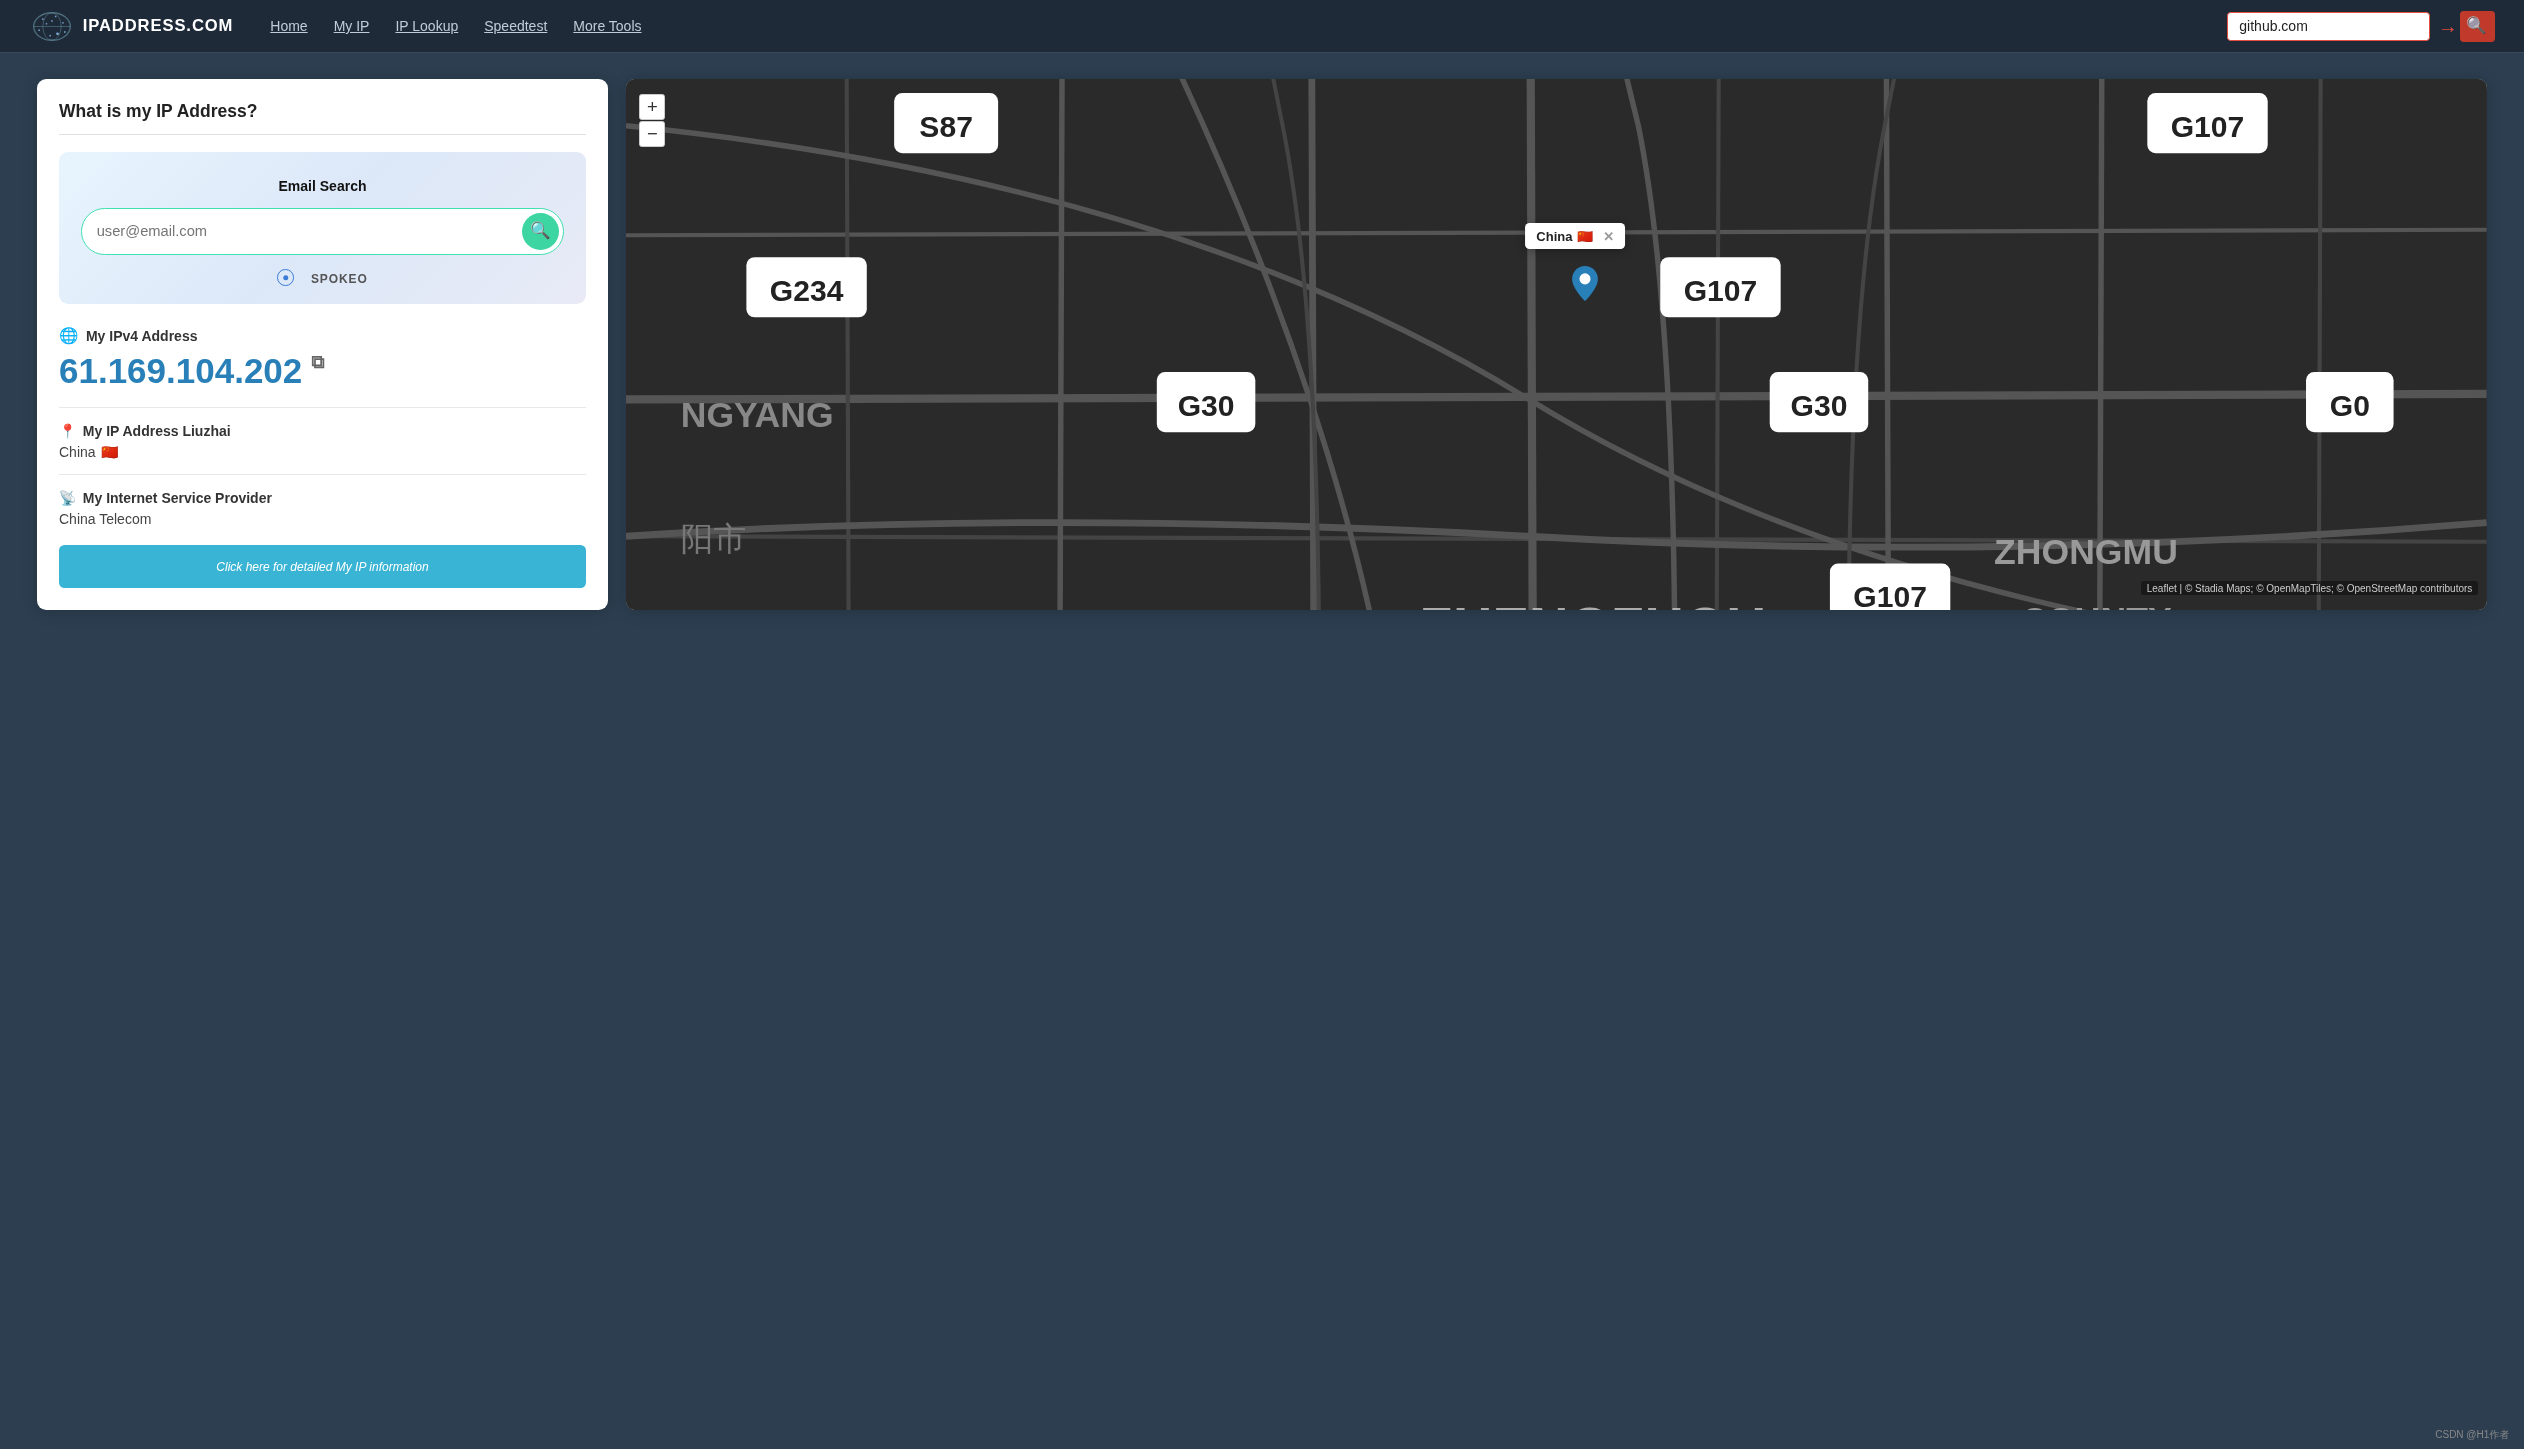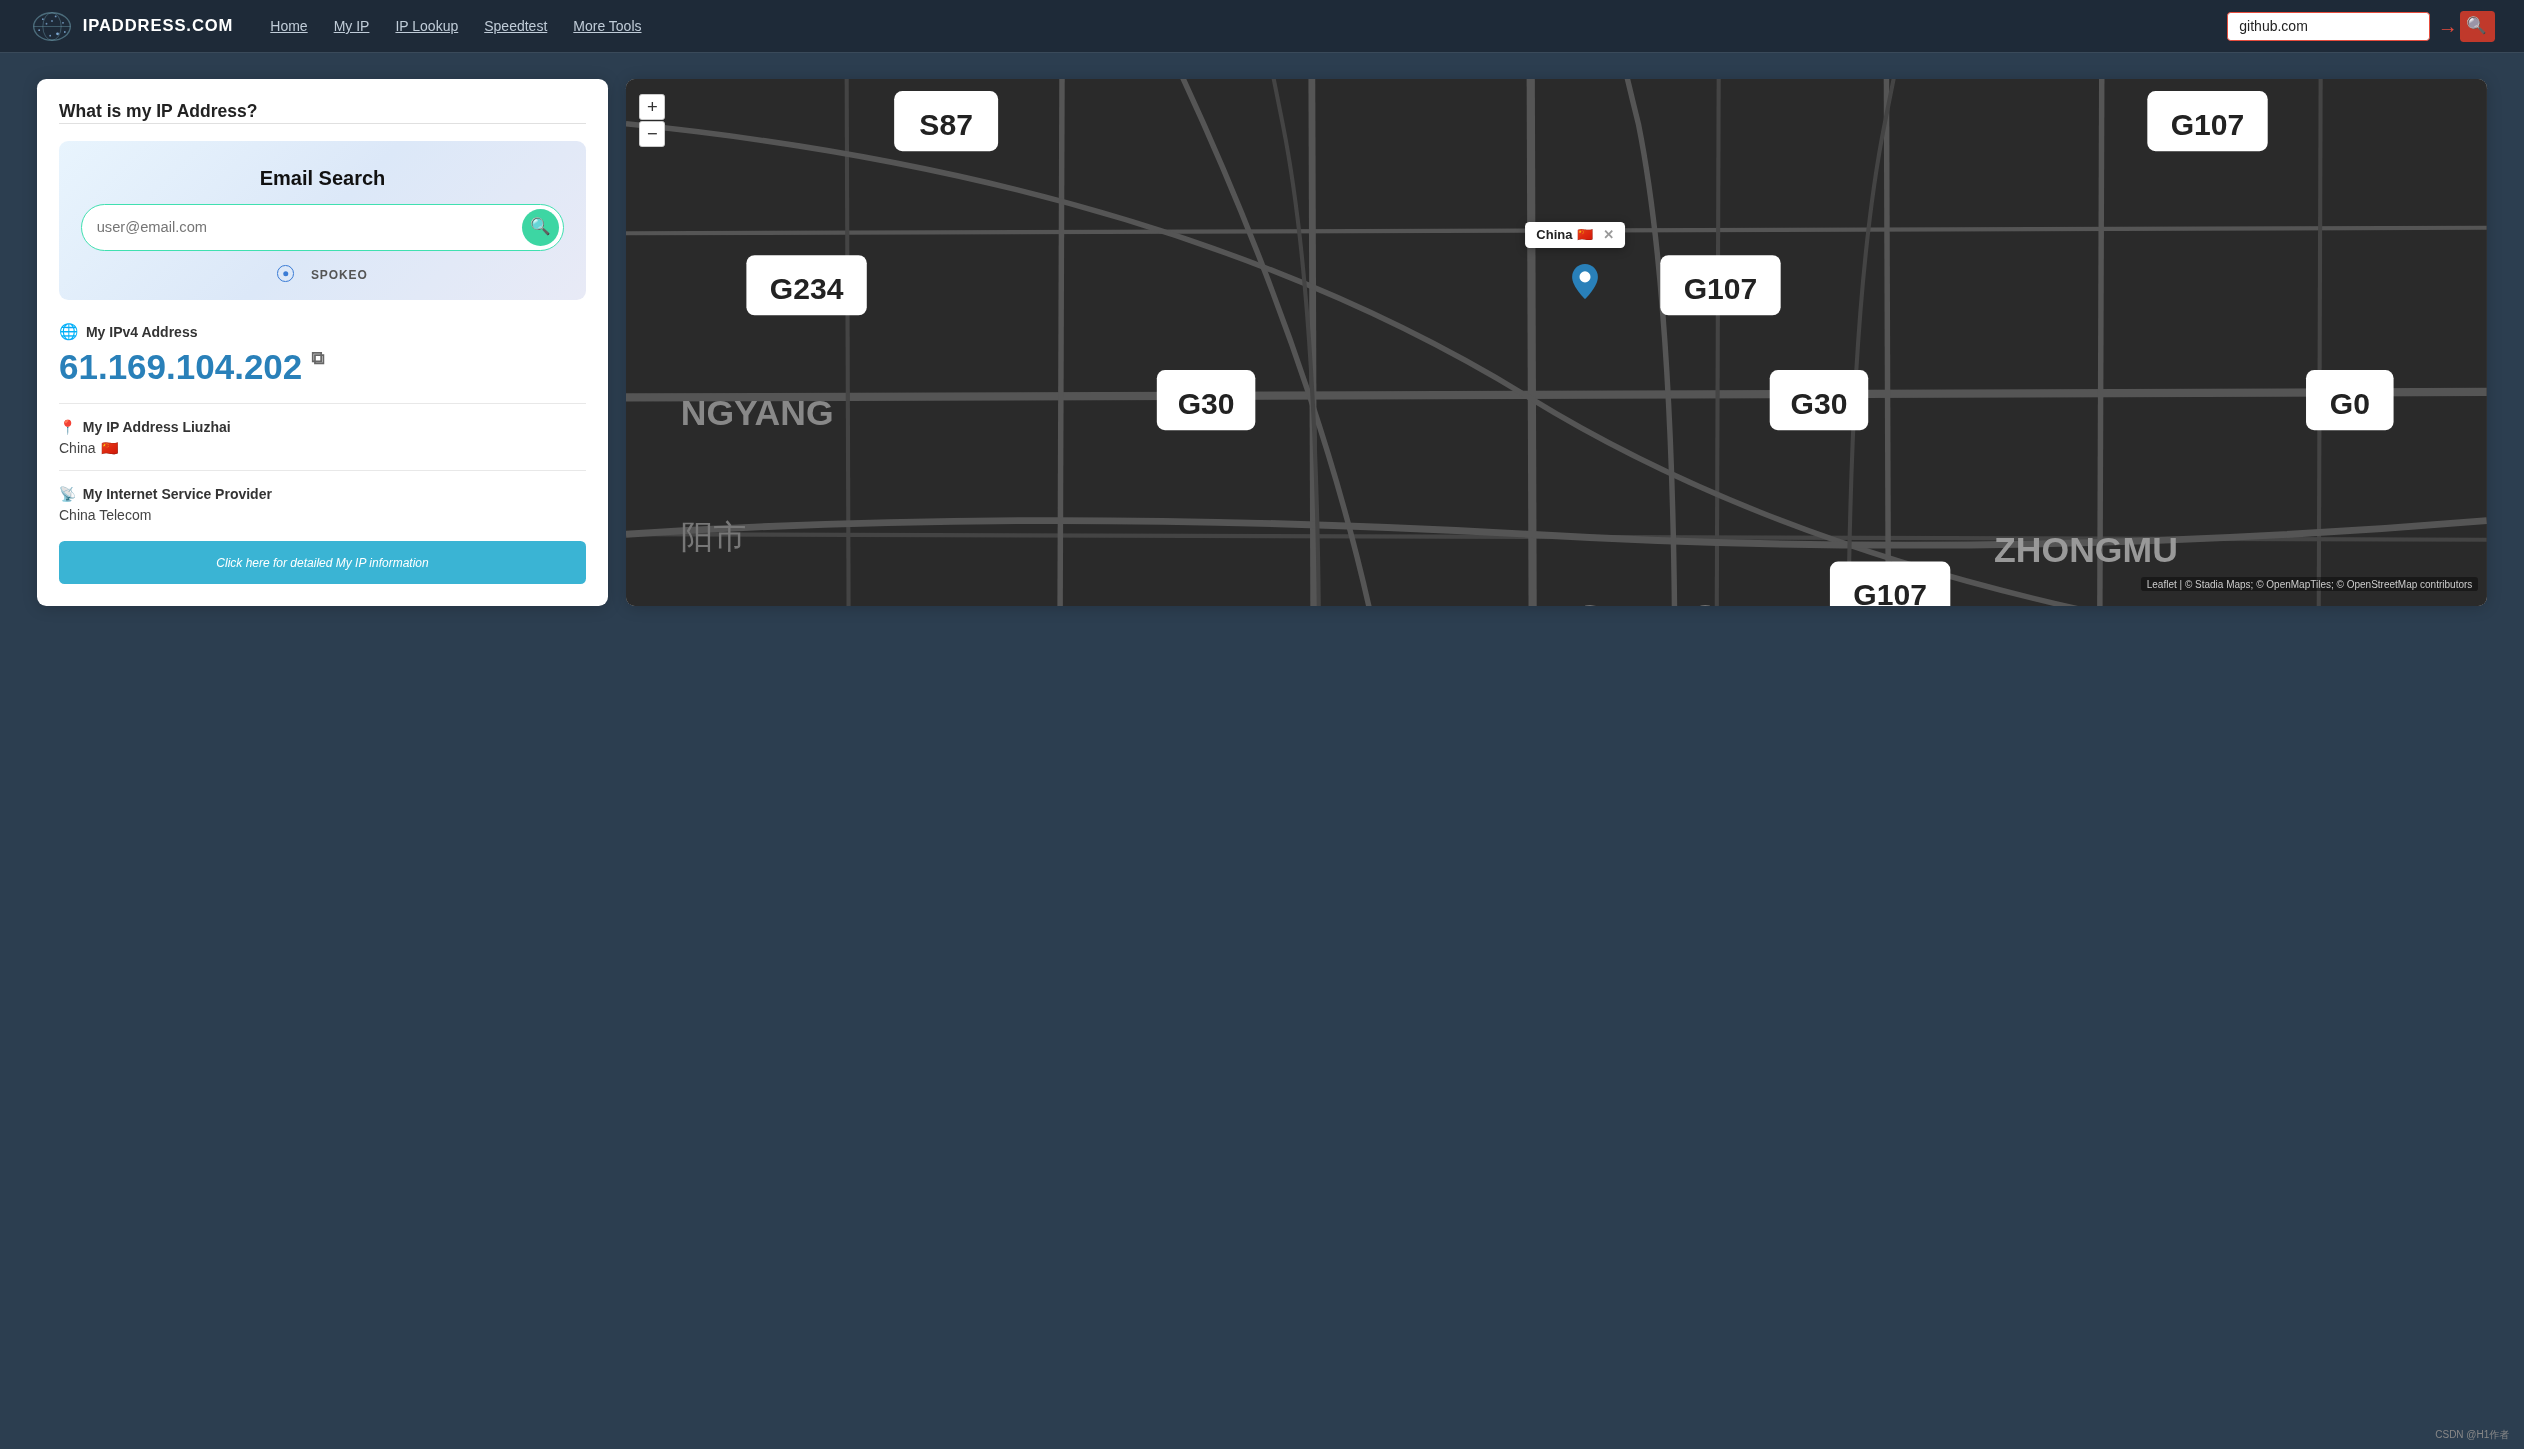--- a/index.html
+++ b/index.html
@@ -97,32 +97,32 @@
       flex: 0 0 571px;
       max-width: 571px;
       box-shadow: 0 1.8px 14.7px rgba(0,0,0,0.18);
     }
     .panel-title {
       font-size: 17.5px;
       font-weight: 600;
       color: #222;
       margin-bottom: 16.6px;
       border-bottom: 0.9px solid #e0e0e0;
-      padding-bottom: 1px;
+      padding-bottom: 12px;
     }
     
     .email-widget {
       background: linear-gradient(135deg, #e8f4fd 0%, #dce8f8 50%, #e8eaf6 100%);
       border-radius: 9.2px;
       padding: 26px 22px 18.4px;
       margin-bottom: 22px;
       text-align: center;
     }
     .email-widget-title {
-      font-size: 20px;
+      font-size: 14px;
       font-weight: 800;
       color: #111;
       margin-bottom: 14.7px;
     }
     .email-search-row {
       display: flex;
       align-items: center;
       border: 1.8px solid #40e0b0;
       border-radius: 46px;
       background: #fff;

